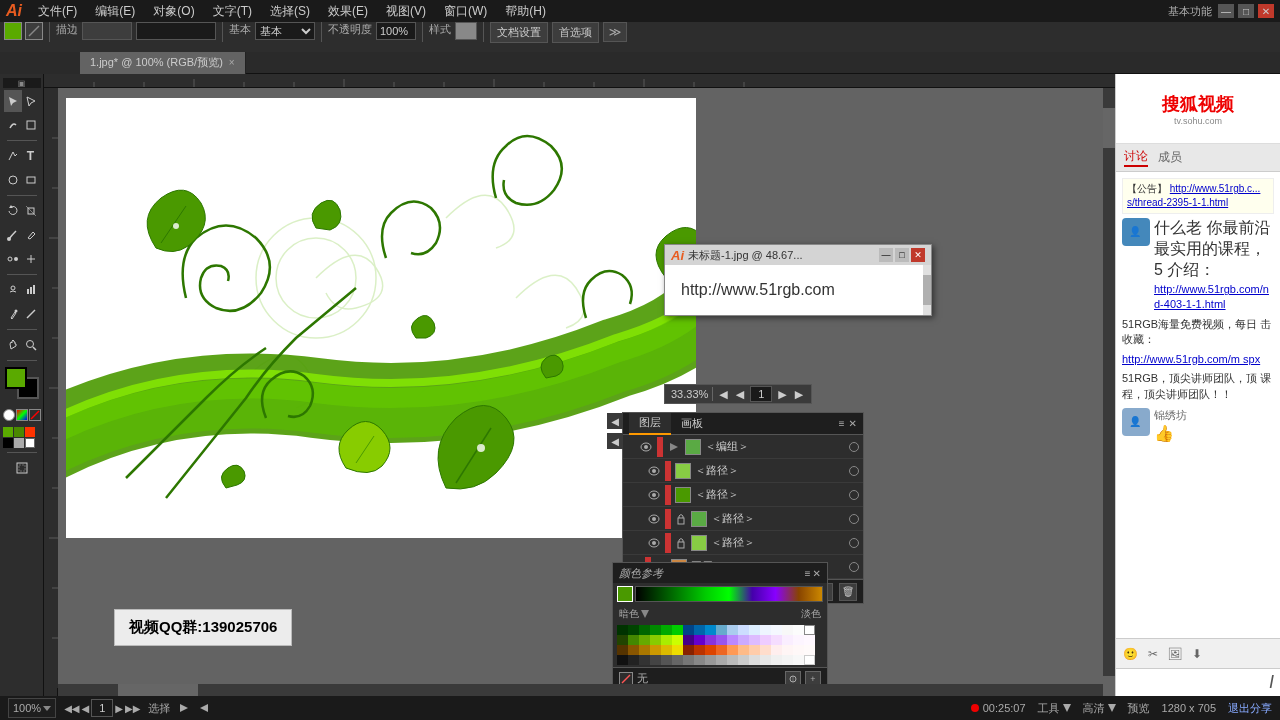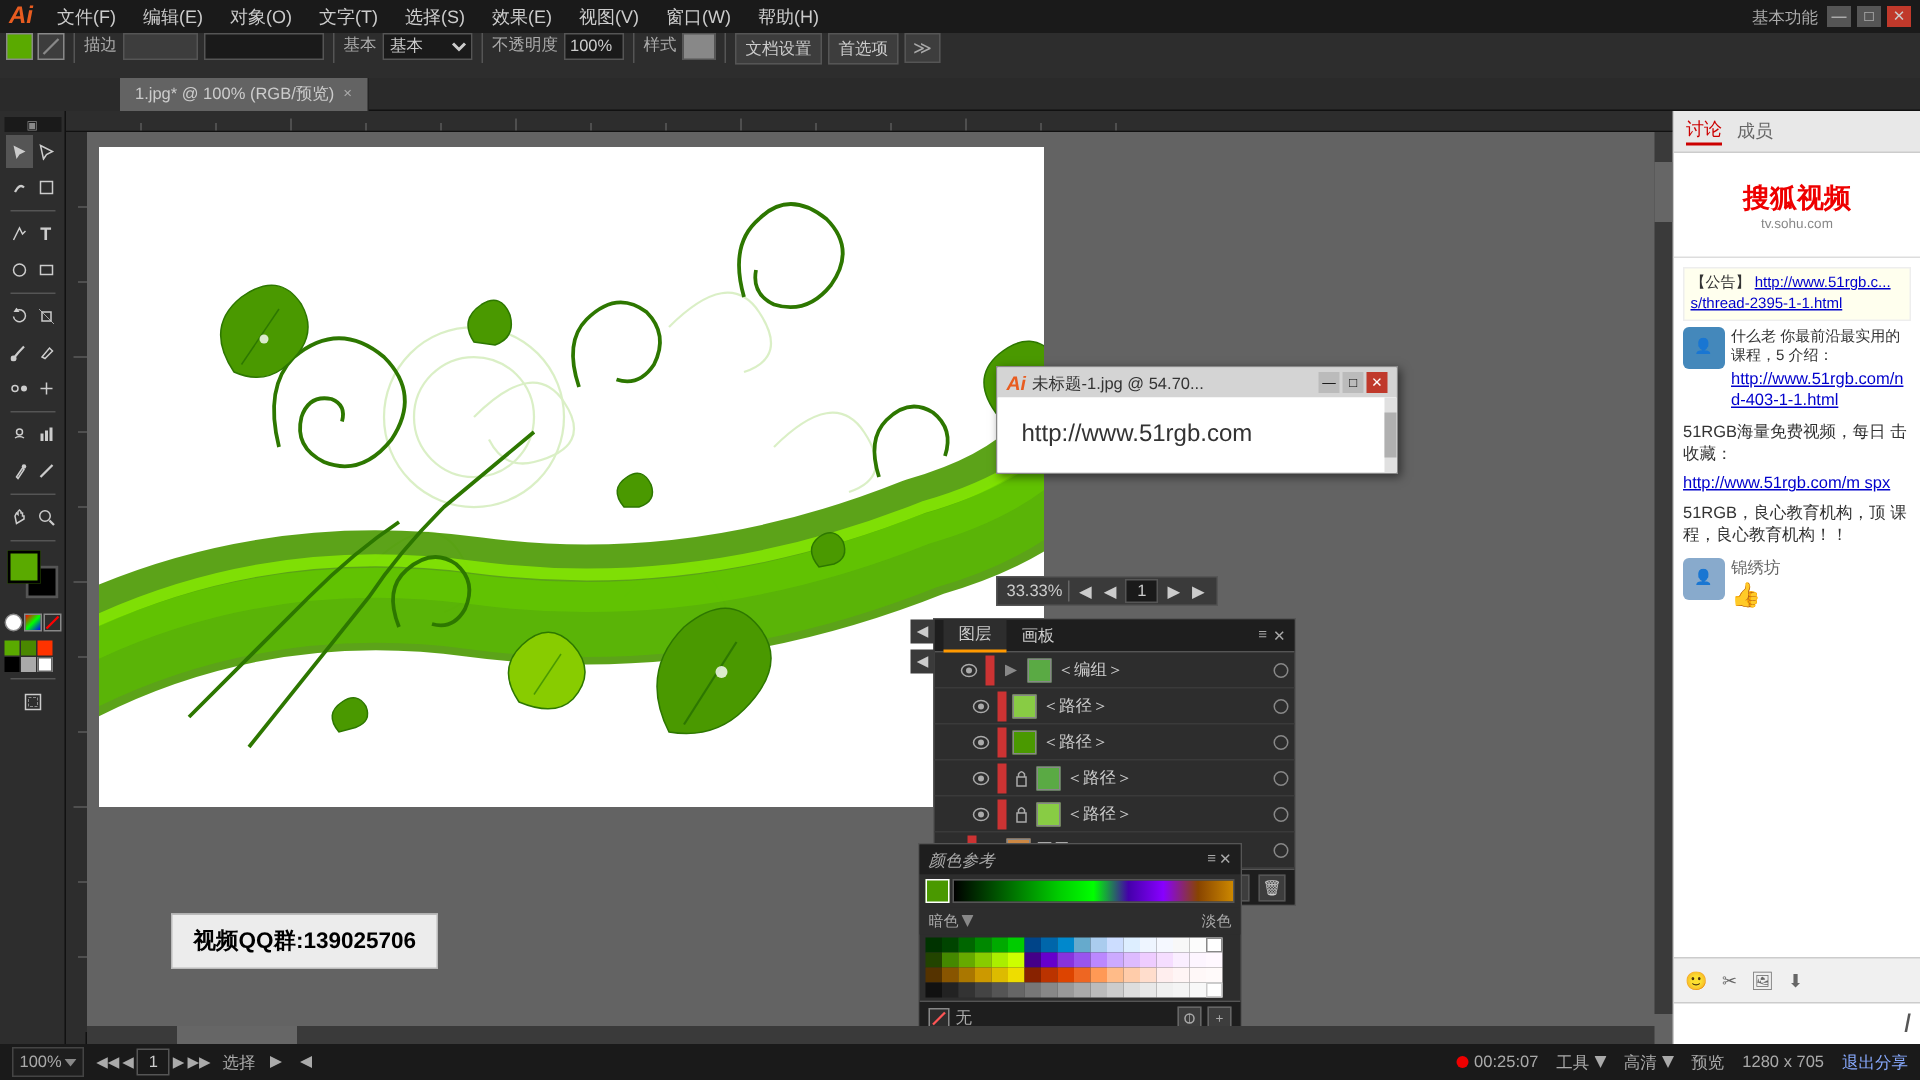--- a/index.html
+++ b/index.html
@@ -521,21 +521,21 @@
     </div>
 
     <div id="video-overlay" style="position:absolute;bottom:50px;left:70px;background:rgba(255,255,255,0.88);color:#000;padding:8px 14px;font-size:15px;font-weight:bold;border:1px solid #bbb;">
       <span>视频QQ群:139025706</span>
     </div>
 
     <div id="popup-info" style="position:absolute;top:170px;left:620px;width:268px;">
       <div id="popup-info-titlebar">
         <div style="display:flex;align-items:center;gap:4px;">
           <span style="color:#e85c20;font-weight:bold;font-size:13px;font-style:italic;">Ai</span>
-          <span style="font-size:11px;color:#333;">未标题-1.jpg @ 54.70...</span>
+          <span style="font-size:11px;color:#333;">未标题-1.jpg @ 48.67...</span>
         </div>
         <div style="display:flex;gap:2px;">
           <div style="width:14px;height:14px;background:#bbb;display:flex;align-items:center;justify-content:center;font-size:9px;cursor:pointer;">—</div>
           <div style="width:14px;height:14px;background:#bbb;display:flex;align-items:center;justify-content:center;font-size:9px;cursor:pointer;">□</div>
           <div style="width:14px;height:14px;background:#c0392b;display:flex;align-items:center;justify-content:center;font-size:9px;cursor:pointer;color:#fff;">✕</div>
         </div>
       </div>
       <div style="background:#fff;padding:16px;color:#000;">
         <div style="font-size:16px;color:#333;">http://www.51rgb.com</div>
       </div>
@@ -818,52 +818,52 @@
       <div style="width:100%;height:40px;background:#666;position:absolute;top:20px;"></div>
     </div>
 
     <div style="position:absolute;bottom:0;left:14px;right:12px;height:12px;background:#3a3a3a;">
       <div style="width:80px;height:100%;background:#666;position:absolute;left:60px;"></div>
     </div>
   </div>
 
   <div id="chat-panel">
 
-    <div id="chat-header">
-      <span class="chat-tab active">讨论</span>
-      <span class="chat-tab">成员</span>
-    </div>
     <div style="height:70px;background:#fff;display:flex;align-items:center;justify-content:center;border-bottom:1px solid #ddd;overflow:hidden;">
       <div style="text-align:center;">
         <div style="font-size:18px;font-weight:bold;color:#e00;font-family:serif;">搜狐视频</div>
         <div style="font-size:9px;color:#888;">tv.sohu.com</div>
       </div>
     </div>
+    <div id="chat-header">
+      <span class="chat-tab active">讨论</span>
+      <span class="chat-tab">成员</span>
+    </div>
     <div id="chat-body">
       <div class="chat-announce">
         <span>【公告】</span>
         <span class="chat-link">http://www.51rgb.c... s/thread-2395-1-1.html</span>
       </div>
       <div class="chat-user-row">
         <div class="chat-avatar">
           <div style="width:100%;height:100%;background:#4488bb;display:flex;align-items:center;justify-content:center;color:#fff;font-size:10px;">👤</div>
         </div>
         <div class="chat-msg">
-          <div style="margin-bottom:2px;font-size:10px;">什么老 你最前沿最实用的课程，5 介绍：</div>
+          <div style="margin-bottom:2px;font-size:16px;">什么老 你最前沿最实用的课程，5 介绍：</div>
           <div><span class="chat-link">http://www.51rgb.com/n d-403-1-1.html</span></div>
         </div>
       </div>
       <div style="font-size:11px;color:#333;margin-bottom:4px;">
         <span>51RGB海量免费视频，每日 击收藏：</span>
       </div>
       <div style="margin-bottom:4px;">
         <span class="chat-link">http://www.51rgb.com/m spx</span>
       </div>
       <div style="font-size:11px;color:#333;margin-bottom:6px;">
-        <span>51RGB，良心教育机构，顶 课程，良心教育机构！！</span>
+        <span>51RGB，顶尖讲师团队，顶 课程，顶尖讲师团队！！</span>
       </div>
       <div class="chat-user-row">
         <div class="chat-avatar">
           <div style="width:100%;height:100%;background:#88aacc;display:flex;align-items:center;justify-content:center;color:#fff;font-size:10px;">👤</div>
         </div>
         <div>
           <div style="font-size:11px;color:#666;">锦绣坊</div>
           <div style="font-size:16px;color:#f90;">👍</div>
         </div>
       </div>

